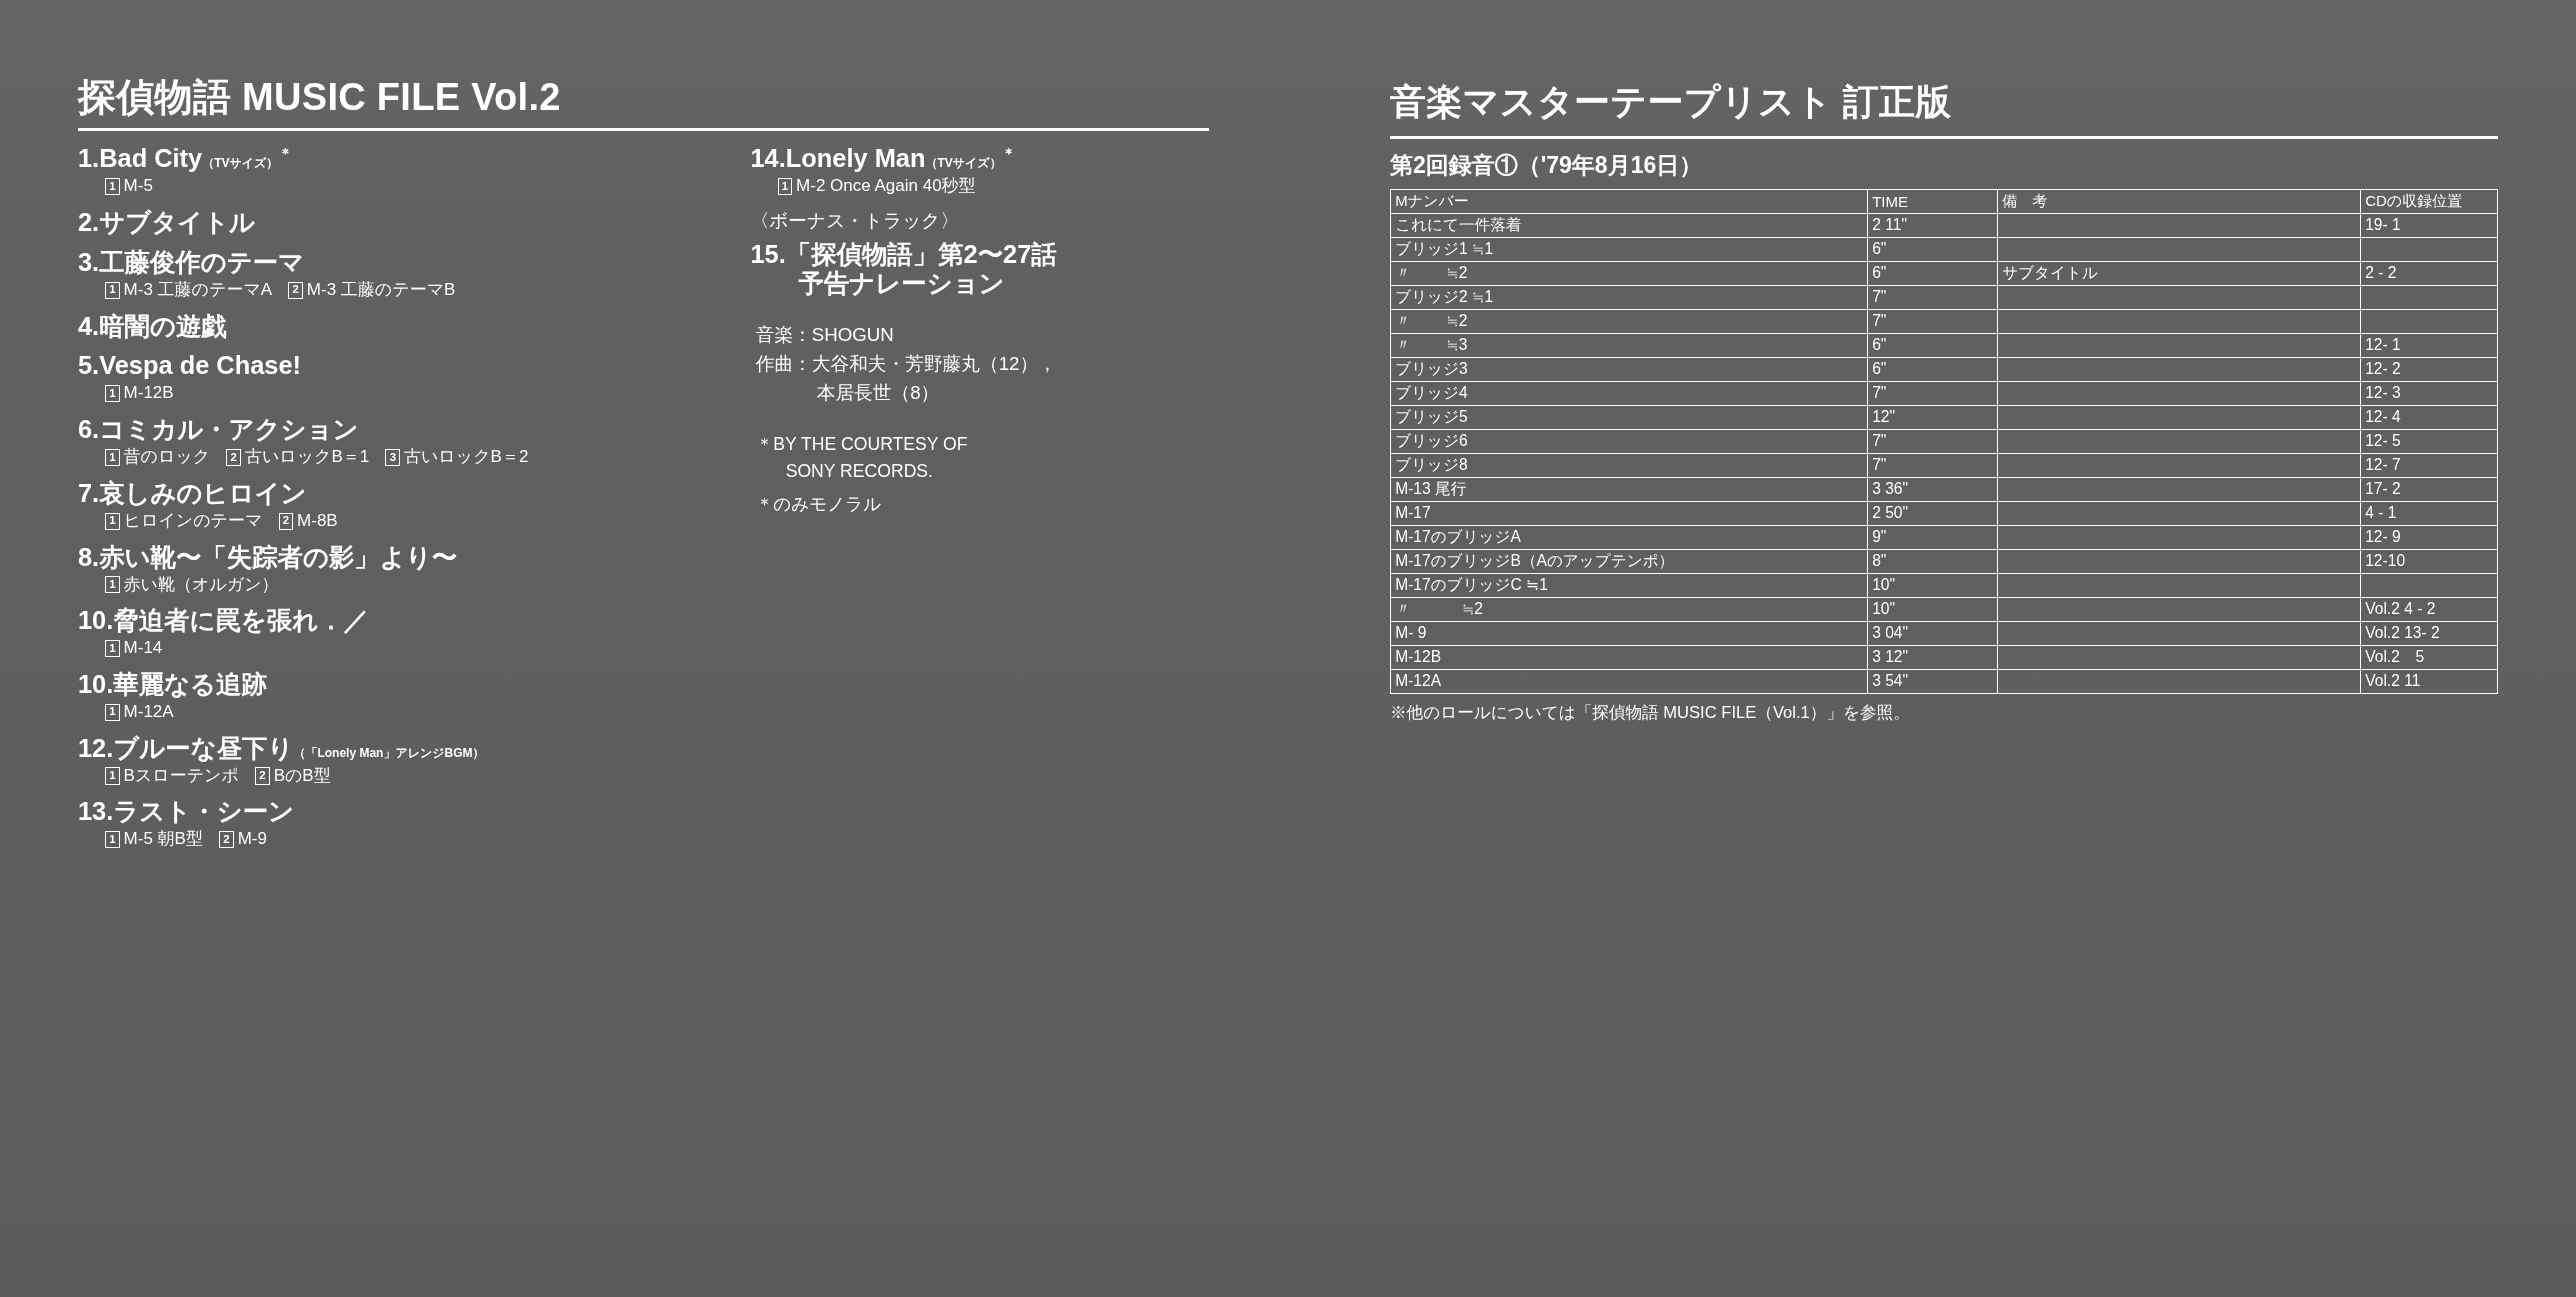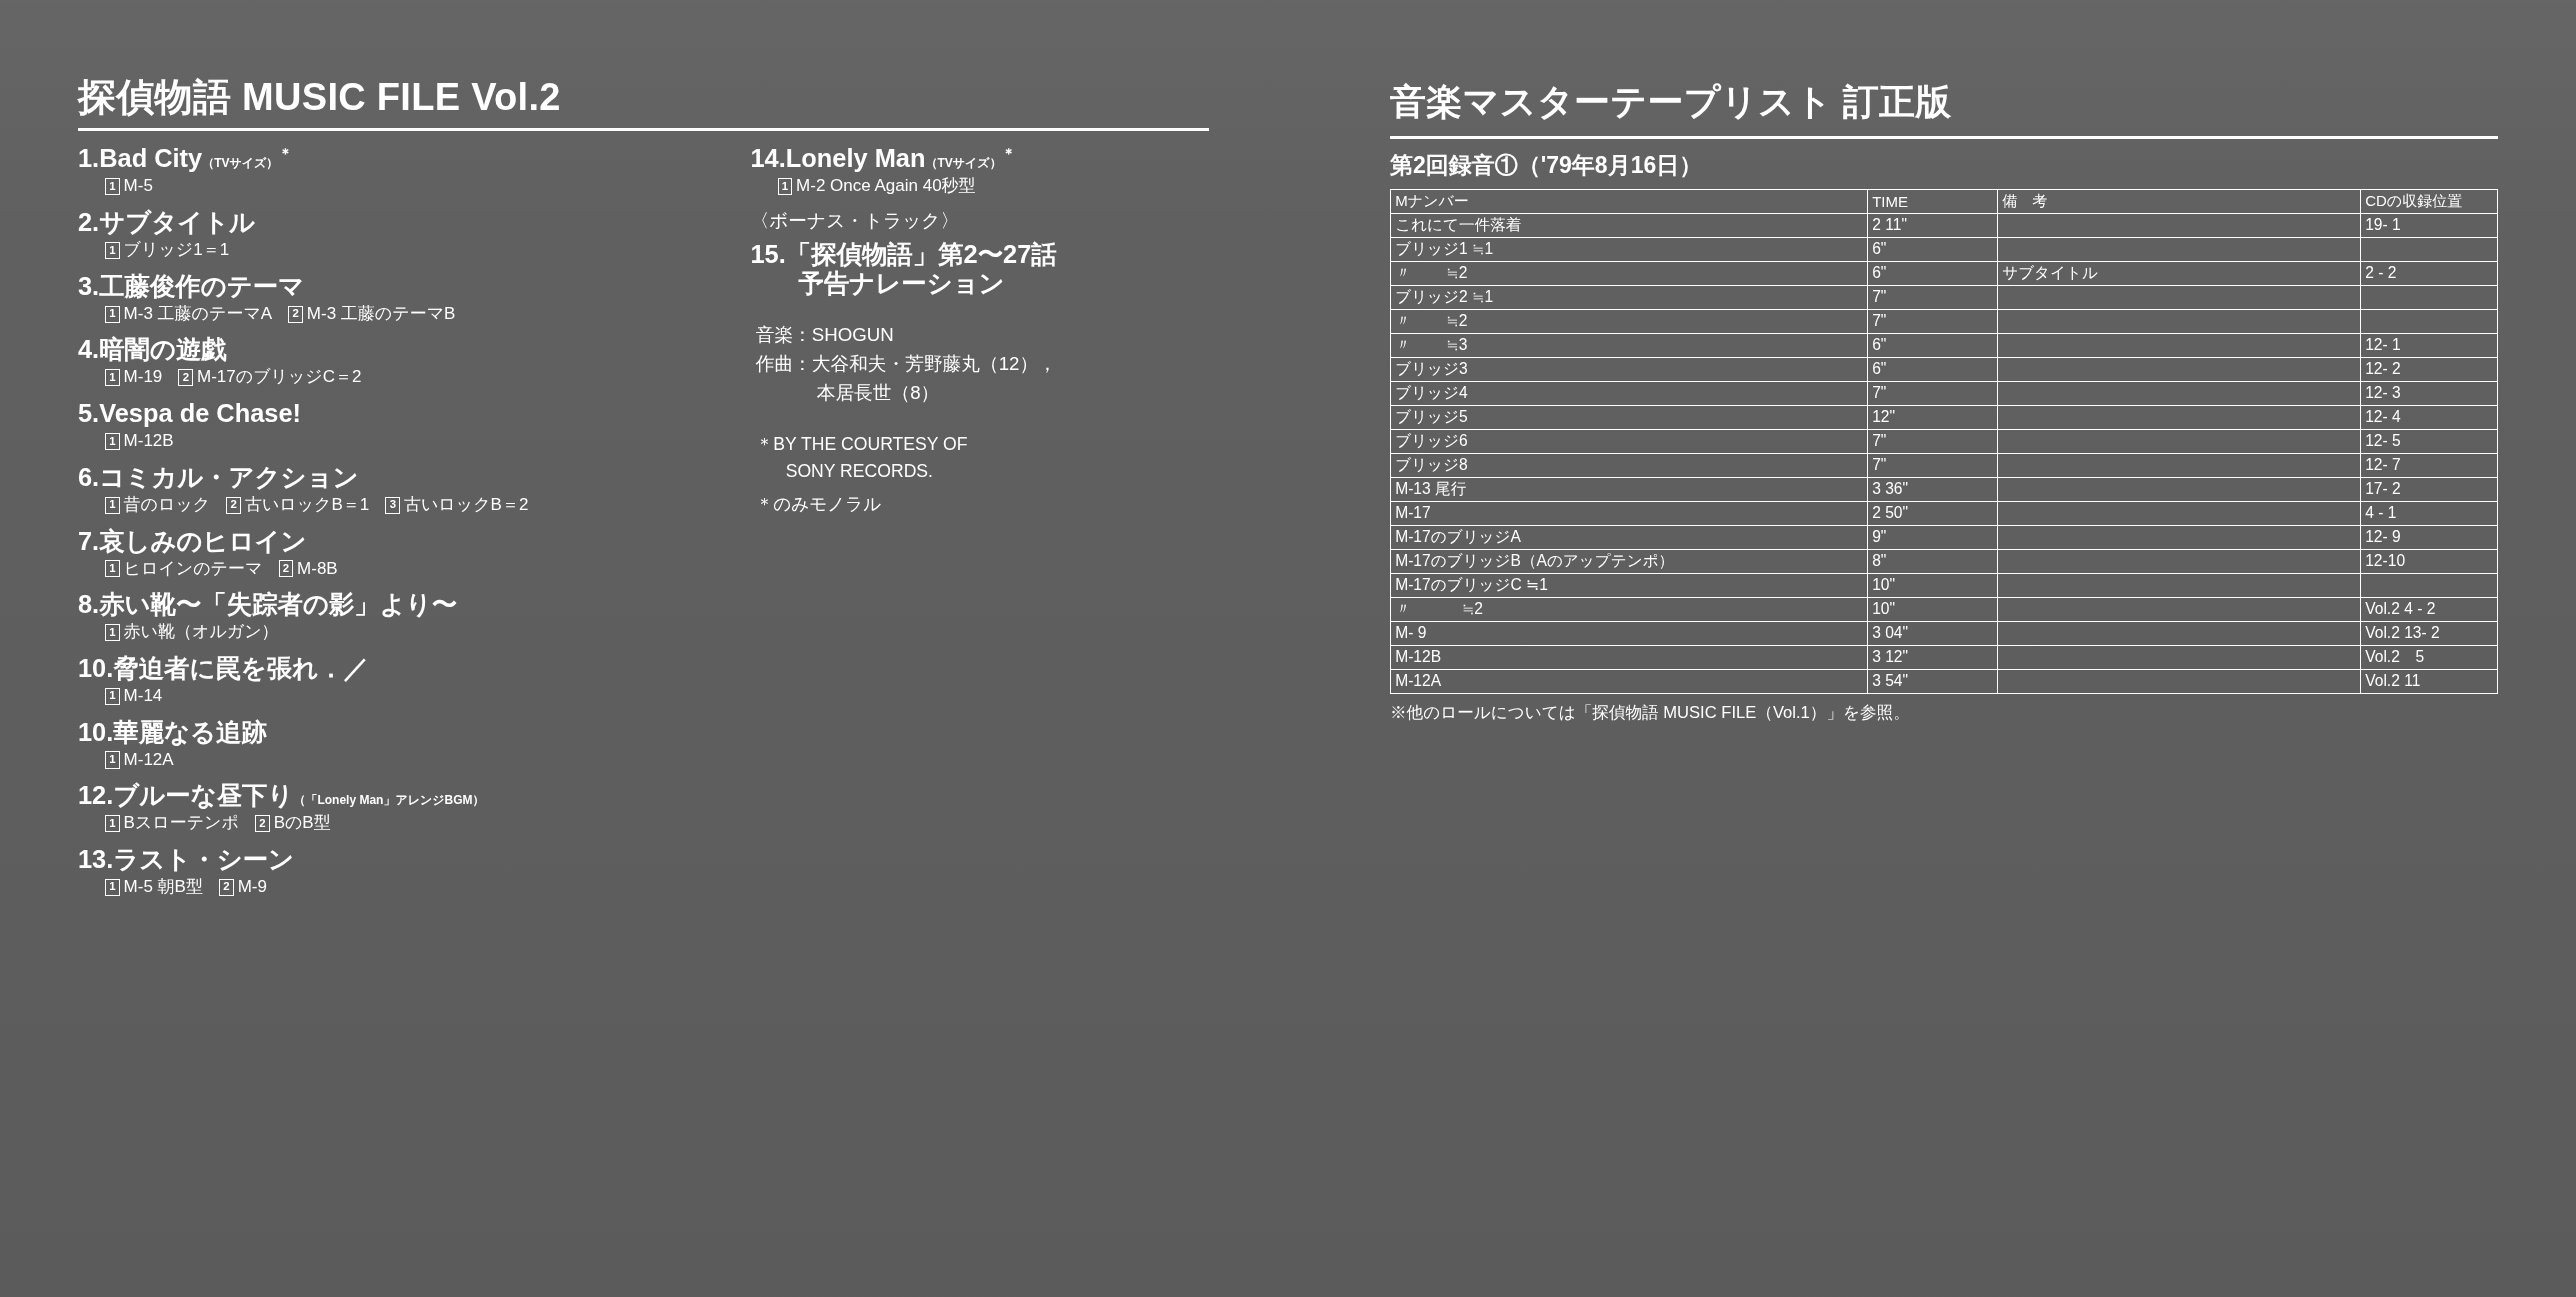--- a/index.html
+++ b/index.html
@@ -189,42 +189,35 @@
           </div>
           <div class="subs">
             <span class="seg"><span class="num-box">1</span><span>M-5</span></span>
           </div>
         </div>
 
         <div class="track">
           <div class="track-title">
             <span>2.</span><span>サブタイトル</span>
           </div>
-          <div class="subs">
-            <span class="seg"><span class="num-box">1</span><span>ブリッジ1＝1</span></span>
-          </div>
         </div>
 
         <div class="track">
           <div class="track-title">
             <span>3.</span><span>工藤俊作のテーマ</span>
           </div>
           <div class="subs">
             <span class="seg"><span class="num-box">1</span><span>M-3 工藤のテーマA</span></span>
             <span class="seg"><span class="num-box">2</span><span>M-3 工藤のテーマB</span></span>
           </div>
         </div>
 
         <div class="track">
           <div class="track-title">
             <span>4.</span><span>暗闇の遊戯</span>
-          </div>
-          <div class="subs">
-            <span class="seg"><span class="num-box">1</span><span>M-19</span></span>
-            <span class="seg"><span class="num-box">2</span><span>M-17のブリッジC＝2</span></span>
           </div>
         </div>
 
         <div class="track">
           <div class="track-title">
             <span>5.</span><span>Vespa de Chase!</span>
           </div>
           <div class="subs">
             <span class="seg"><span class="num-box">1</span><span>M-12B</span></span>
           </div>

